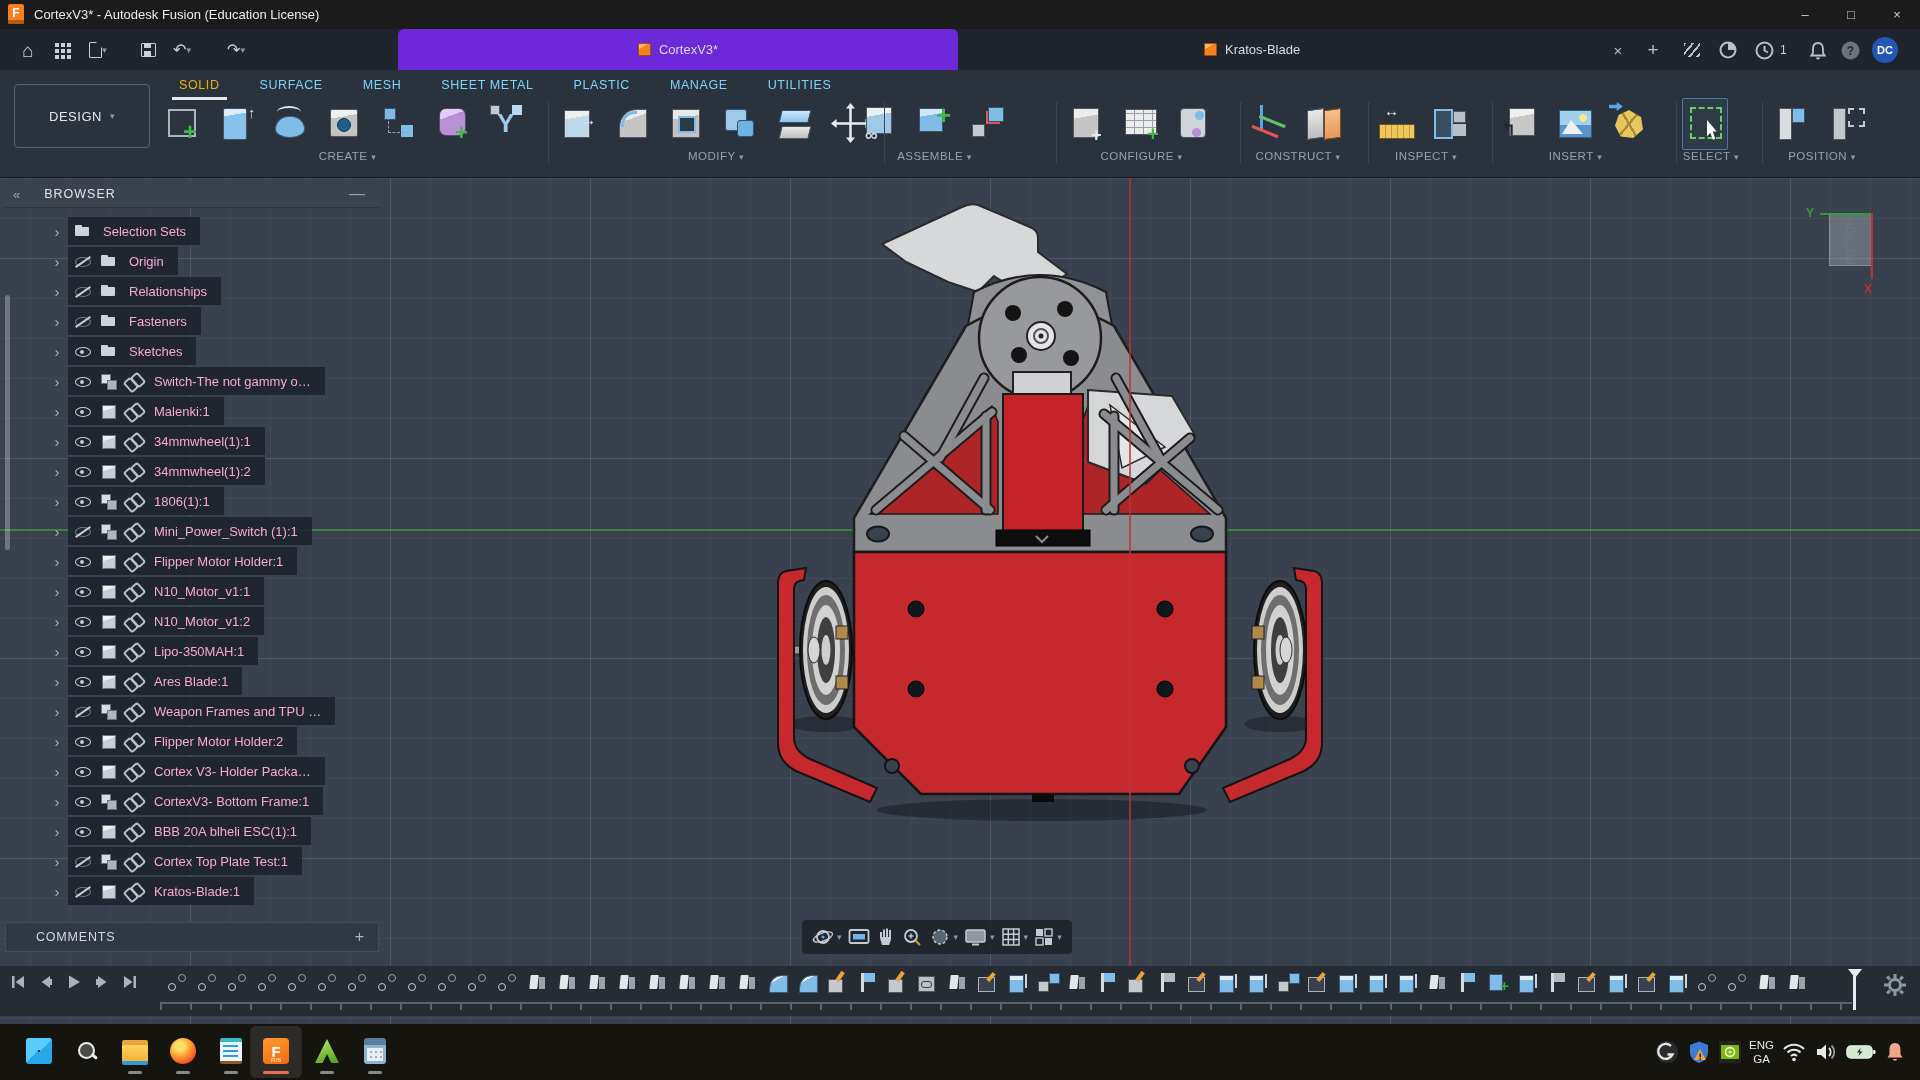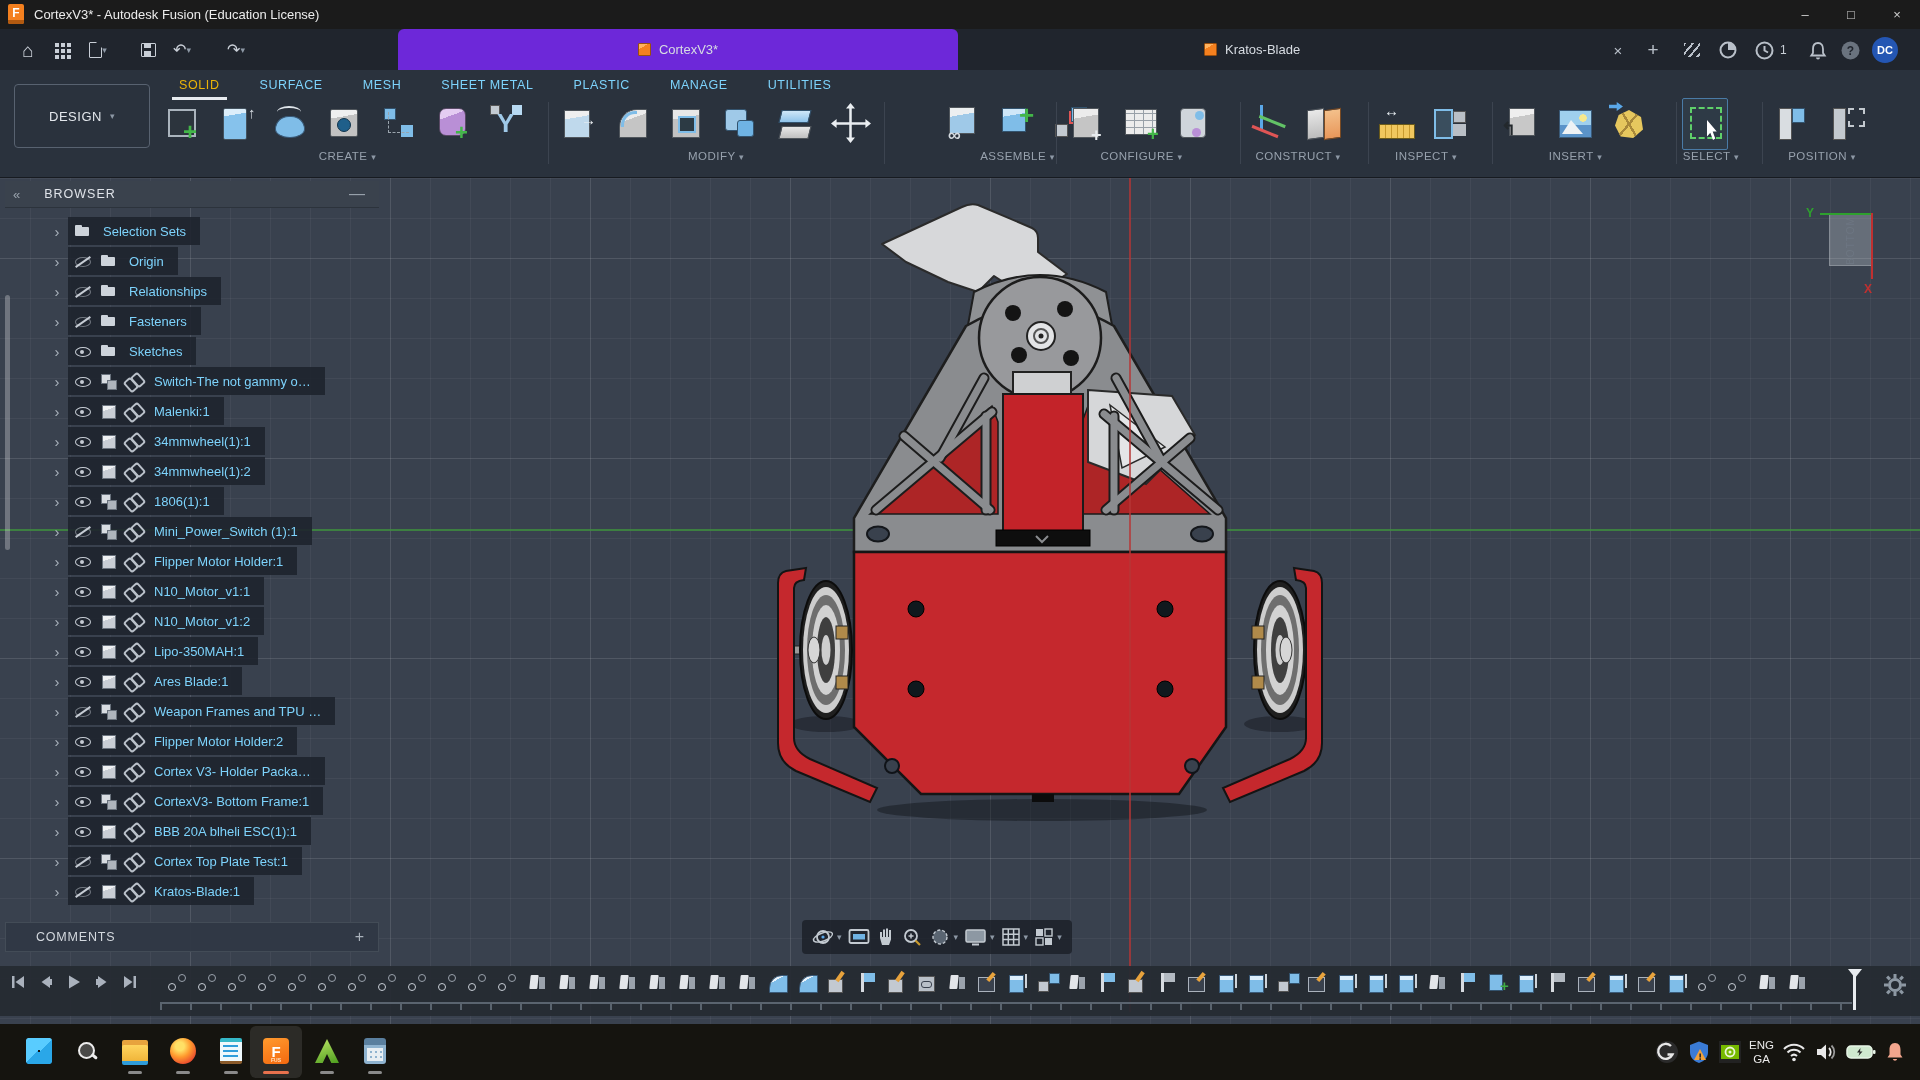--- a/index.html
+++ b/index.html
@@ -120,21 +120,21 @@
   
   #browser{position:absolute;left:5px;top:181px;width:374px;z-index:7}
   #browser-header{height:27px;background:#3a424d;border-bottom:1px solid #2c333c;display:flex;align-items:center;color:#dfe3e9}
   #browser-title{font-size:12.5px;letter-spacing:1px;margin-left:24px}
   #browser-collapse{margin-left:8px;color:#9aa3ad;font-size:13px}
   #browser-min{margin-left:auto;margin-right:14px;color:#9aa3ad}
   #browser-rows{position:absolute;left:0;top:37px;display:flex;flex-direction:column;gap:4px}
   .brow{display:flex;align-items:center;height:26px}
   .bchev{width:22px;margin-left:41px;color:#aab2bc;font-size:15px;text-align:center;line-height:1}
   .rowbox{display:flex;align-items:center;background:rgba(30,36,45,.9);height:28px;padding:0 14px 0 6px;gap:8px}
-  .rowlabel{font-size:13px;color:#7dd3fc;white-space:nowrap;margin-left:4px}
+  .rowlabel{font-size:13px;color:#f9a8d4;white-space:nowrap;margin-left:4px}
   .eye{position:relative;width:18px;height:17px;flex:0 0 auto}
   .eye::before{content:"";position:absolute;left:1px;top:4px;width:14px;height:8px;border:1.5px solid #c6ccd4;border-radius:50%}
   .eye::after{content:"";position:absolute;left:6px;top:7px;width:4px;height:4px;background:#c6ccd4;border-radius:50%}
   .eye[data-eye="off"]::before{opacity:.5}
   .eye[data-eye="off"]::after{width:18px;height:2px;background:#c6ccd4;left:0;top:8px;transform:rotate(-35deg);border-radius:0}
   .ticon{position:relative;width:17px;height:16px;flex:0 0 auto}
   .ticon::before,.ticon::after{content:"";position:absolute}
   .ticon[data-icon="folder"]::before{left:1px;top:2px;width:7px;height:3px;background:#cdd3da;border-radius:1px 1px 0 0}
   .ticon[data-icon="folder"]::after{left:1px;top:4px;width:14px;height:9px;background:#cdd3da;border-radius:1px}
   .ticon[data-icon="cube"]::before{left:2px;top:2px;width:12px;height:12px;background:linear-gradient(160deg,#eef0f2 32%,#c9ced5 32%);border:1px solid #6a737e}
@@ -349,21 +349,21 @@
         </div>
         <div class="rb-btn">
           <div class="rbi" data-icon="split"></div>
         </div>
         <div class="rb-btn">
           <div class="rbi" data-icon="move"></div>
         </div>
       </div>
     <div class="glabel"><span>MODIFY</span> <span class="caret">▾</span></div>
   </div>
-  <div class="grp" style="left:940px;width:155px">
+  <div class="grp" style="left:857px;width:155px">
     <div class="icons">
         <div class="rb-btn">
           <div class="rbi" data-icon="insert"></div>
         </div>
         <div class="rb-btn">
           <div class="rbi" data-icon="new-component"></div>
         </div>
         <div class="rb-btn">
           <div class="rbi" data-icon="joint"></div>
         </div>

